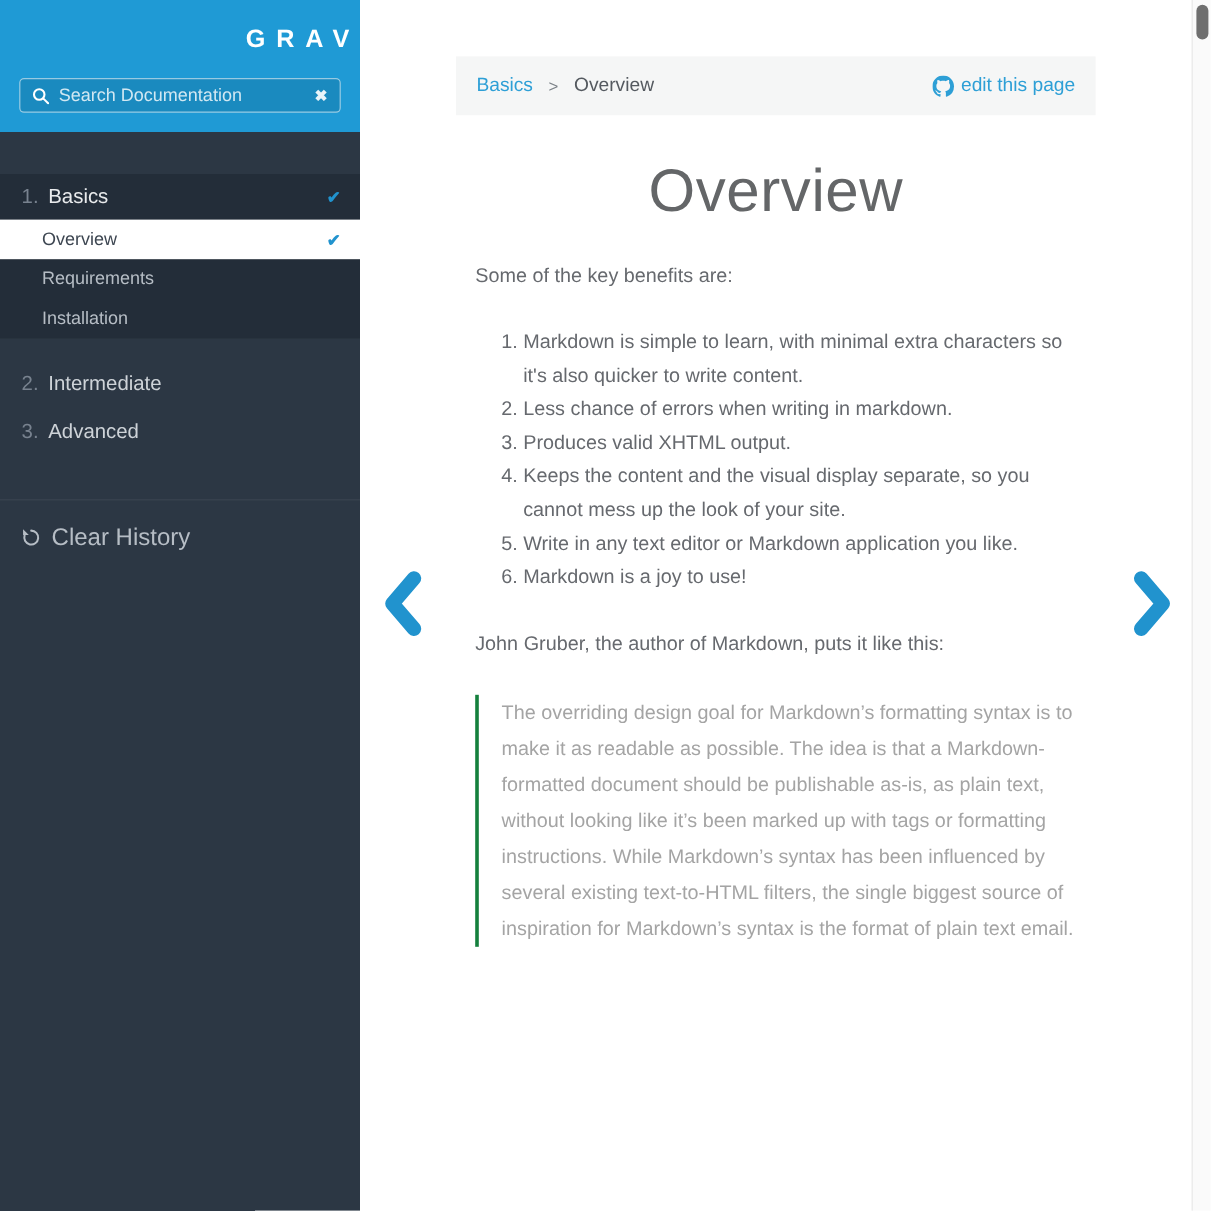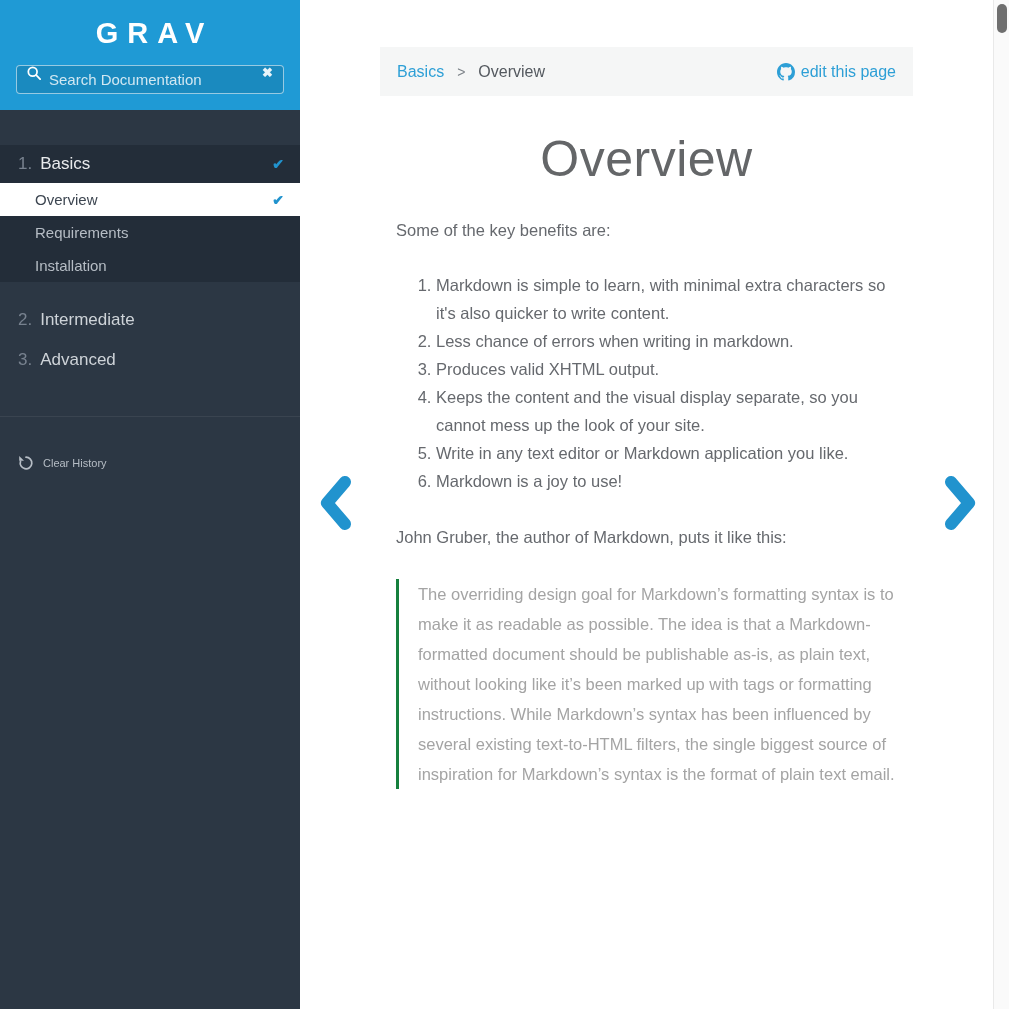--- a/index.html
+++ b/index.html
@@ -13,28 +13,28 @@
 
   
   .sidebar {
     position:absolute; left:0; top:0; width:300px; height:1009px;
     background:#2c3744;
   }
   .sidebar-header {
     height:110px; background:#1f9ad5; padding-top:13px;
   }
   .logo {
-    text-align:center; color:#ffffff; font-size:29px; font-weight:bold;
+    text-align:right; color:#ffffff; font-size:21px; font-weight:bold;
     letter-spacing:9px; line-height:40px; padding-left:9px;
   }
   .searchbox {
     margin:12px 16px 0 16px; height:29px; border-radius:4px;
     background:rgba(12,90,128,0.25);
     border:1px solid rgba(255,255,255,0.55);
-    display:flex; padding:0 10px; gap:8px;
+    display:flex; align-items:center; padding:0 10px; gap:8px;
   }
   .searchbox input {
     flex:1; background:transparent; border:none; outline:none;
     color:#ffffff; font-size:15px; font-family:"Liberation Sans",sans-serif;
   }
   .searchbox input::placeholder { color:rgba(255,255,255,0.8); }
   .search-clear {
     color:rgba(255,255,255,0.9); font-size:13px; font-weight:bold;
     cursor:pointer; line-height:1;
   }
@@ -53,22 +53,22 @@
     margin-left:auto; color:#2193ce; font-size:14px; font-weight:bold;
   }
   .nav-child {
     height:33px; display:flex; align-items:center;
     padding:0 16px 0 35px; font-size:15px; color:#b6bdc5; cursor:pointer;
   }
   .nav-child.active { background:#ffffff; color:#3d4651; }
   .spacer-18 { height:18px; }
   .sidebar-divider { border-top:1px solid #3a4450; margin-top:36px; }
   .clear-history {
-    margin-top:32px; display:flex; align-items:center; gap:9px;
-    padding-left:18px; color:#b6bdc5; font-size:11px; cursor:pointer; height:28px;
+    margin-top:17px; display:flex; align-items:center; gap:9px;
+    padding-left:18px; color:#b6bdc5; font-size:20px; cursor:pointer; height:28px;
   }
 
   
   .main-column {
     position:absolute; left:380px; top:47px; width:533px;
   }
   .breadcrumb-bar {
     height:49px; background:#f5f6f6; display:flex; align-items:center;
     padding:0 17px; font-size:16px;
   }

